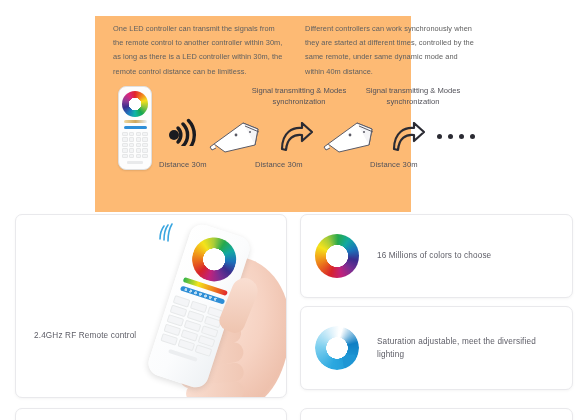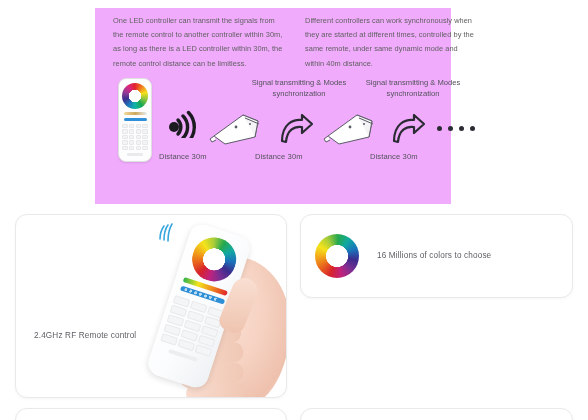--- a/index.html
+++ b/index.html
@@ -7,23 +7,23 @@
     width: 588px; height: 420px;
     background: #ffffff;
     font-family: "Liberation Sans", sans-serif;
     overflow: hidden;
   }
   .page { position: relative; width: 588px; height: 420px; }
 
   
   .gray-panel {
     position: absolute;
-    left: 95px; top: 8px;
-    width: 356px; height: 196px;
-    background: #f0abfc;
+    left: 95px; top: 16px;
+    width: 316px; height: 196px;
+    background: #fdba74;
   }
   .para-row {
     position: absolute;
     left: 18px; top: 6px;
     width: 366px;
     display: flex;
     gap: 18px;
   }
   .para {
     width: 176px;
@@ -103,21 +103,21 @@
   }
   .lbl-2.s1 { left: 150px; top: 8px; }
   .lbl-2.s2 { left: 264px; top: 8px; }
 
   
   .cards { position: absolute; left: 0; top: 213px; width: 588px; height: 207px; }
   .card {
     position: absolute;
     background: #ffffff;
     border: 0.8px solid #e9e9ec;
-    border-radius: 12px;
+    border-radius: 7px;
     box-shadow: 0 1px 3px rgba(0,0,0,0.045);
     overflow: hidden;
   }
   .card-left  { left: 15px;  top: 1px;   width: 272px; height: 184px; }
   .card-r1    { left: 300px; top: 1px;   width: 273px; height: 84px; }
   .card-r2    { left: 300px; top: 93px;  width: 273px; height: 84px; }
   .card-bl    { left: 15px;  top: 195px; width: 272px; height: 30px; }
   .card-br    { left: 300px; top: 195px; width: 273px; height: 30px; }
 
   .card-text {
@@ -383,17 +383,25 @@
 
     <div class="card card-r1">
       <div class="feat-row">
         <div class="feat-icon">
           <div class="ring-rainbow"></div>
         </div>
         <div class="feat-label">16 Millions of colors to choose</div>
       </div>
     </div>
 
+    <div class="card card-r2">
+      <div class="feat-row">
+        <div class="feat-icon">
+          <div class="ring-blue"></div>
+        </div>
+        <div class="feat-label">Saturation adjustable, meet the diversified lighting</div>
+      </div>
+    </div>
 
     <div class="card card-bl"></div>
     <div class="card card-br"></div>
   </div>
 </div>
 
 </body></html>

